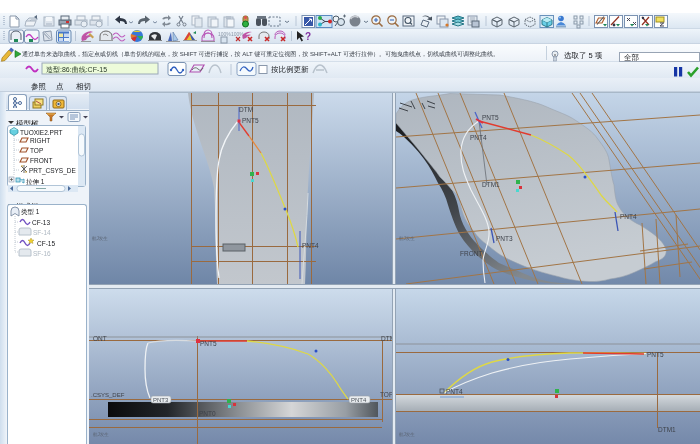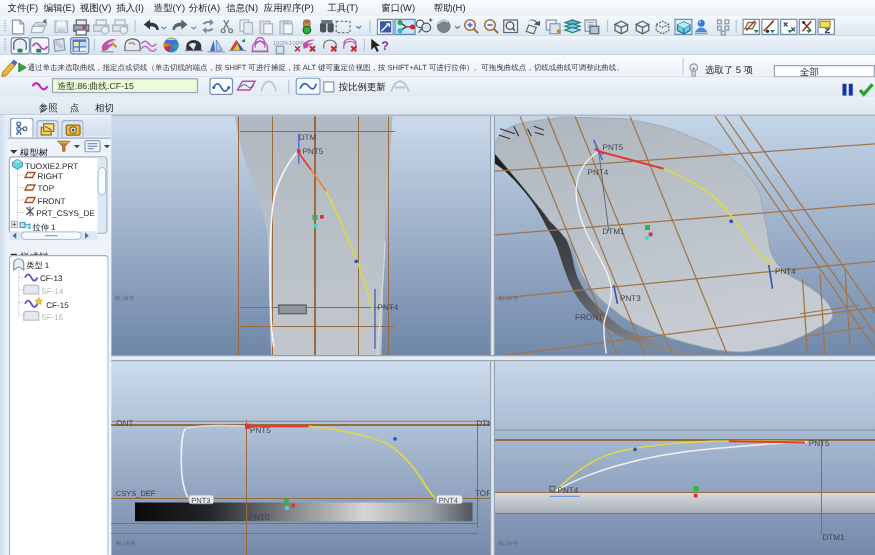--- a/index.html
+++ b/index.html
@@ -13,33 +13,20 @@
 #msgtext{position:absolute;left:22px;top:6px;font-size:6px;color:#3a4049;letter-spacing:0px;white-space:nowrap}
 #dash{left:0;top:62px;width:700px;height:16px;background:linear-gradient(#f0f5fa,#e0e9f3)}
 #tabrow{left:0;top:78px;width:700px;height:14px;background:linear-gradient(#e9eff7,#dce6f1);border-bottom:1px solid #c3cfdd}
 #tabrow span{position:absolute;top:4px;font-size:7.5px;color:#16181c}
 #main{left:0;top:92px;width:700px;height:352px;background:#edf2f8}
 #leftstrip{left:0;top:92px;width:6px;height:352px;background:linear-gradient(90deg,#cfdeee,#eaf1f8)}
 #panel{left:6px;top:92px;width:83px;height:352px;background:#eef3f9}
 </style></head>
 <body>
 <div id="app">
-<div id="menubar" class="abs">
-<span style="left:6px">文件(F)</span>
-      <span style="left:35px">编辑(E)</span>
-      <span style="left:64px">视图(V)</span>
-      <span style="left:93px">插入(I)</span>
-      <span style="left:123px">造型(Y)</span>
-      <span style="left:151px">分析(A)</span>
-      <span style="left:181px">信息(N)</span>
-      <span style="left:211px">应用程序(P)</span>
-      <span style="left:262px">工具(T)</span>
-      <span style="left:305px">窗口(W)</span>
-      <span style="left:347px">帮助(H)</span>
-</div>
 <div id="toolbar1" class="abs"><svg width="700" height="16" viewBox="0 0 700 16">
 <line x1="4" y1="3" x2="4" y2="13" stroke="#b9c6d6" stroke-width="2" stroke-dasharray="1 1"></line>
 <path d="M10,3 h6 l3,3 v8 h-9 z" fill="#fff" stroke="#8a98ab"></path>
         <path d="M16,3 v3 h3" fill="none" stroke="#8a98ab"></path>
 <path d="M26,8 l3,-3 h8 v2 h-6 l-2,2 z" fill="#dde4ec" stroke="#a8b4c2"></path>
         <path d="M26,8 h10 l-2,5 h-9 z" fill="#eef2f6" stroke="#a8b4c2"></path>
         <path d="M34,4 l3,-2 0,4" fill="#5a6a7e"></path>
 <rect x="44" y="4" width="10" height="9" fill="#dde4ec" stroke="#a8b4c2"></rect>
         <rect x="46" y="4" width="6" height="4" fill="#f4f7fa"></rect>
         <rect x="46" y="10" width="6" height="3" fill="#c2ccd8"></rect>
@@ -223,21 +210,21 @@
         <path d="M15,6.5 l6,3.5 -6,3.5 z" fill="#2fa838" stroke="#187020" stroke-width="0.6"></path>
       </svg>
 <div id="msgtext">通过单击来选取曲线，指定点或切线（单击切线的端点，按 SHIFT 可进行捕捉，按 ALT 键可重定位视图，按 SHIFT+ALT 可进行拉伸）。可拖曳曲线点，切线或曲线可调整此曲线。</div>
 <div class="abs" style="left:546px;top:2px;width:1px;height:14px;background:#c5d1de"></div>
 <svg class="abs" style="left:550px;top:6px" width="10" height="13">
         <circle cx="5" cy="4" r="3" fill="#e8edf2" stroke="#8a98ab"></circle>
         <rect x="3.5" y="7" width="3" height="4" fill="#c8d2dc" stroke="#8a98ab" stroke-width="0.6"></rect>
         <circle cx="5" cy="5" r="1" fill="#888"></circle>
       </svg>
 <div class="abs" style="left:564px;top:7px;font-size:7.5px;color:#16181c;white-space:nowrap">选取了 5 项</div>
-<div class="abs" style="left:619px;top:8px;width:81px;height:10px;background:#fff;border:1px solid #98a4b4;font-size:7.5px;color:#16181c;padding-left:20px;line-height:9px">全部</div>
+<div class="abs" style="left:619px;top:8px;width:81px;height:10px;background:#fff;border:1px solid #98a4b4;font-size:7.5px;color:#16181c;padding-left:4px;line-height:9px">全部</div>
 </div>
 <div id="dash" class="abs"><svg width="700" height="16" viewBox="0 0 700 16">
 <path d="M26,7 q3,-5 6,0 t6,0" fill="none" stroke="#c030c0" stroke-width="1.8"></path>
 <rect x="42" y="1" width="116" height="11" fill="#edfbda" stroke="#9aa8b8"></rect>
 <text x="46" y="9.5" font-size="7" fill="#2a3a2a">造型:86:曲线:CF-15</text>
 <rect x="168" y="0.5" width="18" height="13" rx="2" fill="#fdfefe" stroke="#7a92b2"></rect>
         <path d="M171,8 q3,-6 6,0 t6,0" fill="none" stroke="#3060c0" stroke-width="1.3"></path>
         <circle cx="171" cy="8" r="1.2" fill="#3060c0"></circle>
         <circle cx="183" cy="8" r="1.2" fill="#3060c0"></circle>
 <path d="M190,10 l4,-7 h10 l-4,7 z" fill="none" stroke="#b050b0" stroke-width="1.2"></path>

